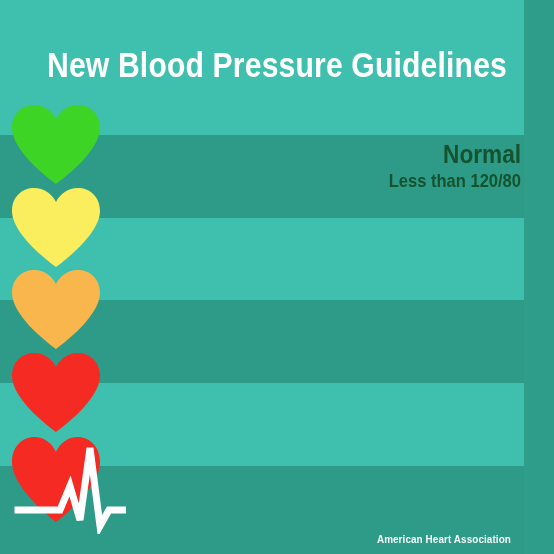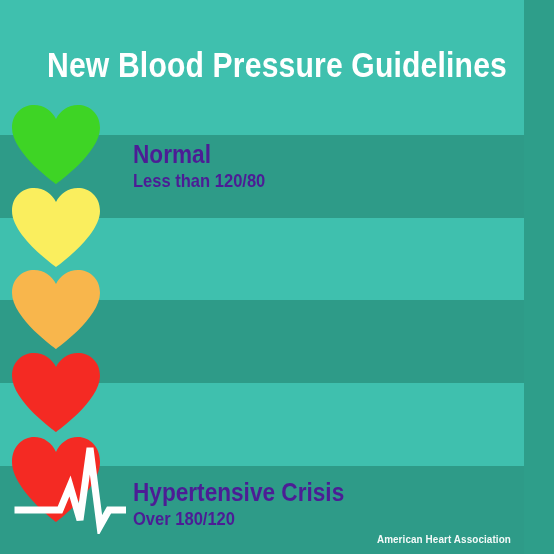--- a/index.html
+++ b/index.html
@@ -61,22 +61,22 @@
   #heart-elevated { top: 186px; }
   #heart-stage1   { top: 268px; }
   #heart-stage2   { top: 351px; }
   #heart-crisis   { top: 434px; }
 
   
   .row {
     position: absolute;
     left: 104px;
     width: 446px;
-    text-align: left;
-    color: #4c1d95;
+    text-align: right;
+    color: #14532d;
   }
   .row .cat {
     font-weight: bold;
     font-size: 26px;
     line-height: 1.08;
     white-space: nowrap;
     transform: scaleX(0.87);
     transform-origin: center center;
     display: block;
   }
@@ -161,20 +161,16 @@
   </div>
 
   <div class="row" id="row-normal">
     <span class="cat">Normal</span>
     <span class="val">Less than 120/80</span>
   </div>
 
 
 
 
-  <div class="row" id="row-crisis">
-    <span class="cat">Hypertensive Crisis</span>
-    <span class="val">Over 180/120</span>
-  </div>
 
   <div id="attribution">American Heart Association</div>
 
 </div>
 
 </body></html>

